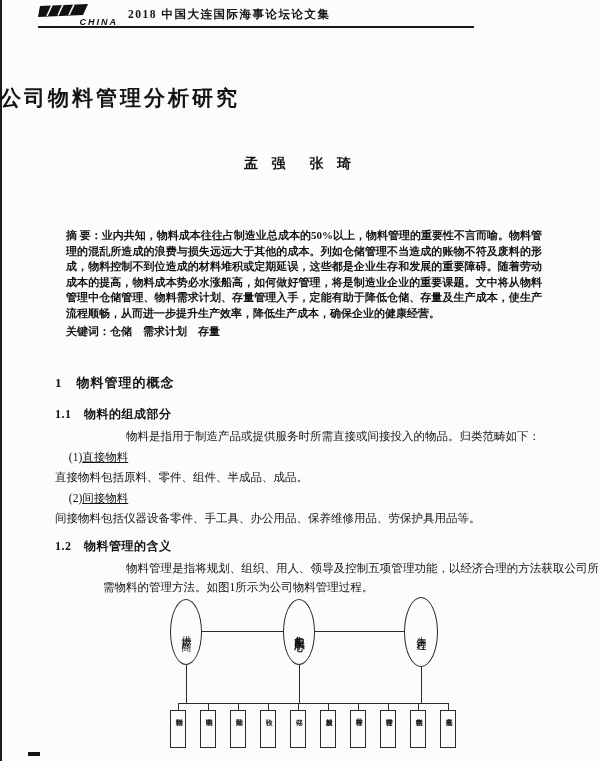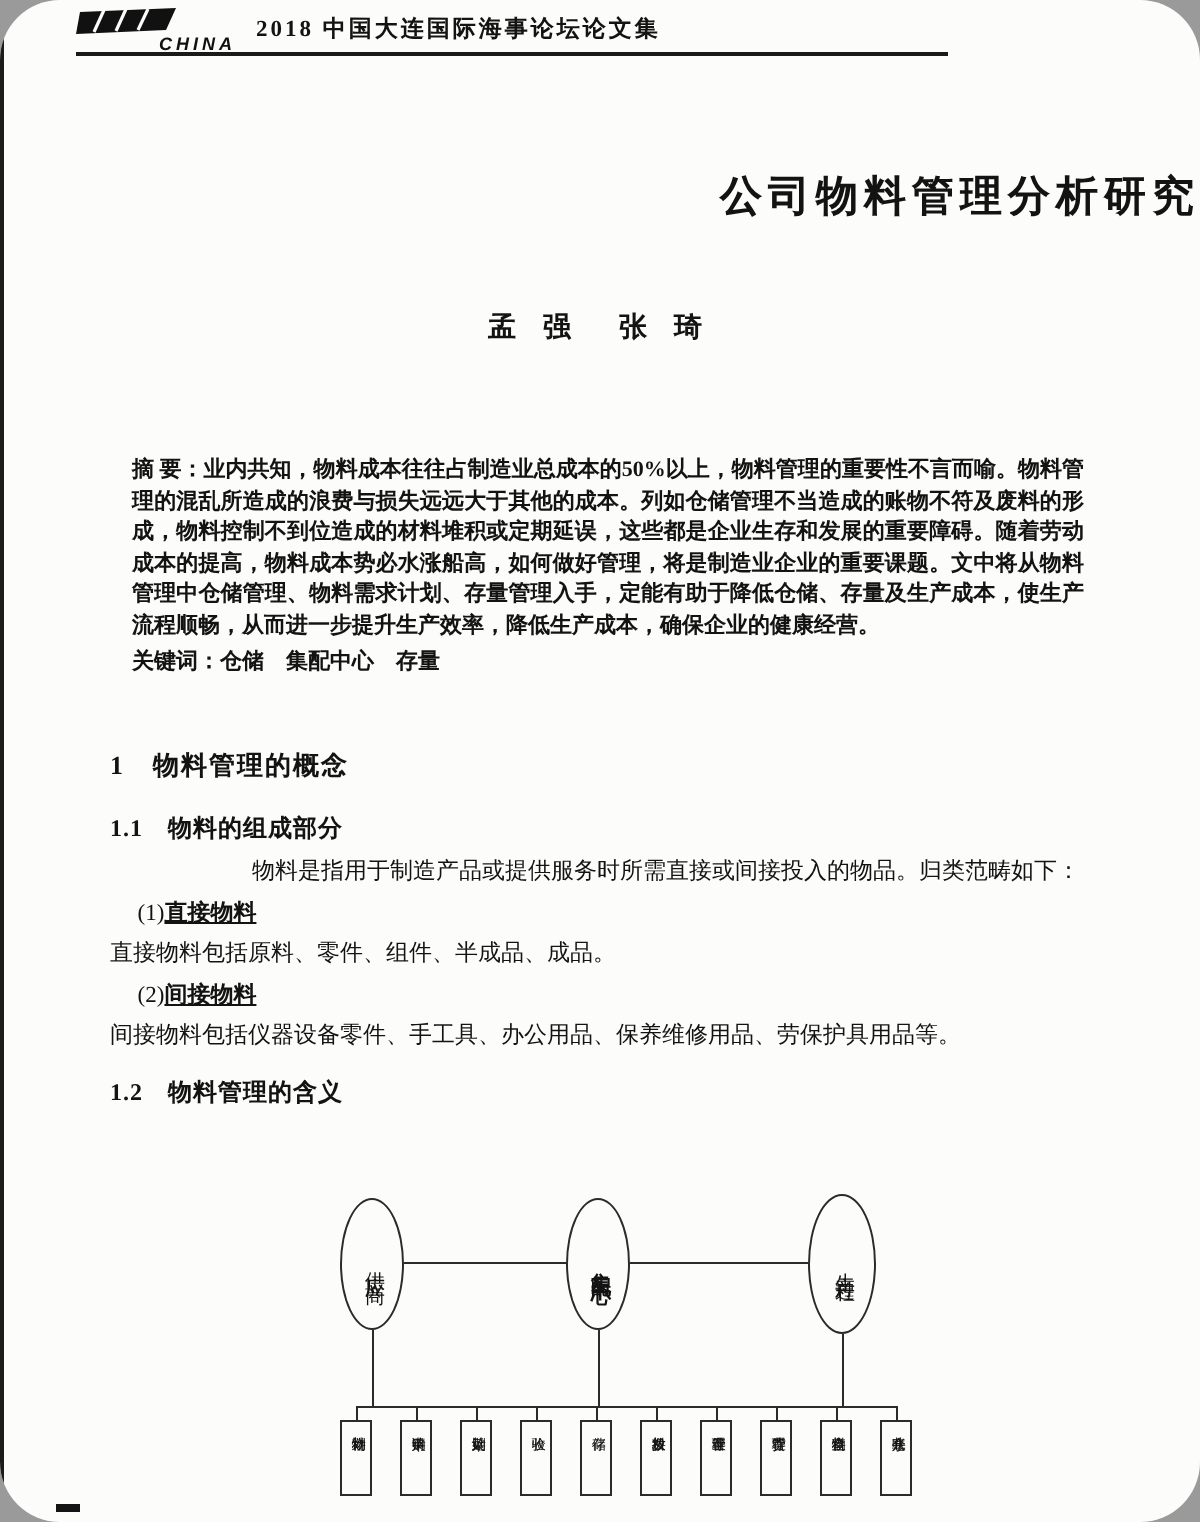--- a/index.html
+++ b/index.html
@@ -1,37 +1,37 @@
 <!DOCTYPE html>
 <html><head>
 <meta charset="utf-8">
 <style>
 *{box-sizing:border-box;}
 html,body{margin:0;padding:0;background:#9a9a9a;}
-.page{position:relative;width:600px;height:761px;margin:0 auto;background:#fcfcfa;font-family:"Liberation Serif","DejaVu Serif",serif;color:#131313;overflow:hidden;border-radius:30px;}
+.page{position:relative;width:600px;height:761px;margin:0 auto;background:#fcfcfa;font-family:"Liberation Serif","DejaVu Serif",serif;color:#131313;overflow:hidden;}
 .edge-left{position:absolute;left:0;top:0;width:2px;height:100%;background:#1c1c1c;}
 .speck{position:absolute;background:#141414;}
 .header{position:absolute;left:38px;top:3px;width:436px;height:25px;border-bottom:2px solid #1a1a1a;display:flex;align-items:center;gap:10px;}
 .logo{position:relative;width:80px;height:22px;flex:0 0 auto;}
 .logo svg{display:block;}
 .logo-text{position:absolute;right:0;bottom:-1px;font-family:"Liberation Sans",sans-serif;font-style:italic;font-weight:bold;font-size:9px;letter-spacing:2px;color:#111;}
 .header-title{font-weight:bold;font-size:11.5px;letter-spacing:1.5px;white-space:nowrap;}
-.paper-title{position:absolute;left:0;top:84px;width:100%;text-align:right;font-size:21px;font-weight:bold;letter-spacing:3px;}
+.paper-title{position:absolute;left:0;top:84px;width:100%;text-align:left;font-size:21px;font-weight:bold;letter-spacing:3px;}
 .authors{position:absolute;left:0;top:155px;width:100%;text-align:center;font-size:14px;font-weight:bold;letter-spacing:5px;}
 .affiliation{position:absolute;left:0;top:191px;width:100%;text-align:center;font-size:12.5px;letter-spacing:1px;}
 .abstract{position:absolute;left:66px;top:228px;width:476px;font-size:11px;line-height:15.5px;text-align:justify;font-weight:600;}
 .abstract p{margin:0;}
 .abstract .lbl{font-weight:bold;}
 .keywords{margin-top:3px !important;}
 .h1{position:absolute;left:55px;top:374px;font-size:13px;font-weight:bold;letter-spacing:1px;text-align:center;}
 .h2{position:absolute;left:55px;font-size:12px;font-weight:bold;letter-spacing:0.5px;}
 .p-body{position:absolute;left:55px;width:496px;font-size:11.5px;line-height:19px;text-align:justify;}
 .indent2{text-indent:2em;margin-left:48px;}
 .indent1{text-indent:1.2em;}
-.u{text-decoration:underline;font-weight:bold;}
+.u{text-decoration:underline;}
 .ellipse{position:absolute;border:1.2px solid #2b2b2b;border-radius:50%;display:flex;align-items:center;justify-content:center;writing-mode:vertical-rl;text-orientation:upright;font-size:10px;letter-spacing:2px;background:#fcfcfa;z-index:2;}
 .bold{font-weight:bold;}
 .hline,.vline{position:absolute;background:#2b2b2b;z-index:1;}
 .hline{height:1.2px;}
 .vline{width:1.2px;}
 .fbox{position:absolute;width:16px;height:38px;border:1px solid #2b2b2b;display:flex;align-items:center;justify-content:flex-start;padding-top:2px;writing-mode:vertical-rl;text-orientation:upright;font-size:7px;line-height:1.1;background:#fcfcfa;}
 .caption{position:absolute;left:0;top:791px;width:100%;text-align:center;font-size:10.5px;font-weight:bold;letter-spacing:2px;}
 </style>
 </head>
 <body>
@@ -54,39 +54,40 @@
     <div class="header-title">2018 中国大连国际海事论坛论文集</div>
   </div>
 
   <div class="paper-title">公司物料管理分析研究</div>
 
   <div class="authors">孟 强　张 琦</div>
 
 
   <div class="abstract">
     <p><span class="lbl">摘 要：</span><span>业内共知，物料成本往往占制造业总成本的50%以上，物料管理的重要性不言而喻。物料管理的混乱所造成的浪费与损失远远大于其他的成本。列如仓储管理不当造成的账物不符及废料的形成，物料控制不到位造成的材料堆积或定期延误，这些都是企业生存和发展的重要障碍。随着劳动成本的提高，物料成本势必水涨船高，如何做好管理，将是制造业企业的重要课题。文中将从物料管理中仓储管理、物料需求计划、存量管理入手，定能有助于降低仓储、存量及生产成本，使生产流程顺畅，从而进一步提升生产效率，降低生产成本，确保企业的健康经营。</span></p>
-    <p class="keywords"><span class="lbl">关键词：</span><span>仓储　集配中心　存量</span></p>
+    <p class="keywords"><span class="lbl">关键词：</span><span>仓储　需求计划　存量</span></p>
   </div>
 
   <div class="h1">1　物料管理的概念</div>
 
   <div class="h2" style="top:406px;text-align:center;">1.1　物料的组成部分</div>
 
   <div class="p-body indent2" style="top:427px;">物料是指用于制造产品或提供服务时所需直接或间接投入的物品。归类范畴如下：</div>
 
   <div class="p-body indent1" style="top:448px;"><span>(1)</span><span class="u">直接物料</span></div>
 
   <div class="p-body" style="top:468px;">直接物料包括原料、零件、组件、半成品、成品。</div>
 
   <div class="p-body indent1" style="top:489px;"><span>(2)</span><span class="u">间接物料</span></div>
 
   <div class="p-body" style="top:509px;">间接物料包括仪器设备零件、手工具、办公用品、保养维修用品、劳保护具用品等。</div>
 
   <div class="h2" style="top:538px;">1.2　物料管理的含义</div>
 
+  <div class="p-body indent2" style="top:559px;">物料管理是指将规划、组织、用人、领导及控制五项管理功能，以经济合理的方法获取公司所需物料的管理方法。如图1所示为公司物料管理过程。</div>
 
   <div class="ellipse" style="left:170px;top:599px;width:32px;height:66px;">供应厂商</div>
   <div class="ellipse bold" style="left:283px;top:599px;width:32px;height:66px;">集配中心</div>
   <div class="ellipse" style="left:404px;top:597px;width:34px;height:70px;">生产过程</div>
 
   <div class="hline" style="left:202px;top:631px;width:81px;"></div>
   <div class="hline" style="left:315px;top:631px;width:89px;"></div>
 
   <div class="vline" style="left:186px;top:665px;height:38px;"></div>
   <div class="vline" style="left:299px;top:665px;height:38px;"></div>

